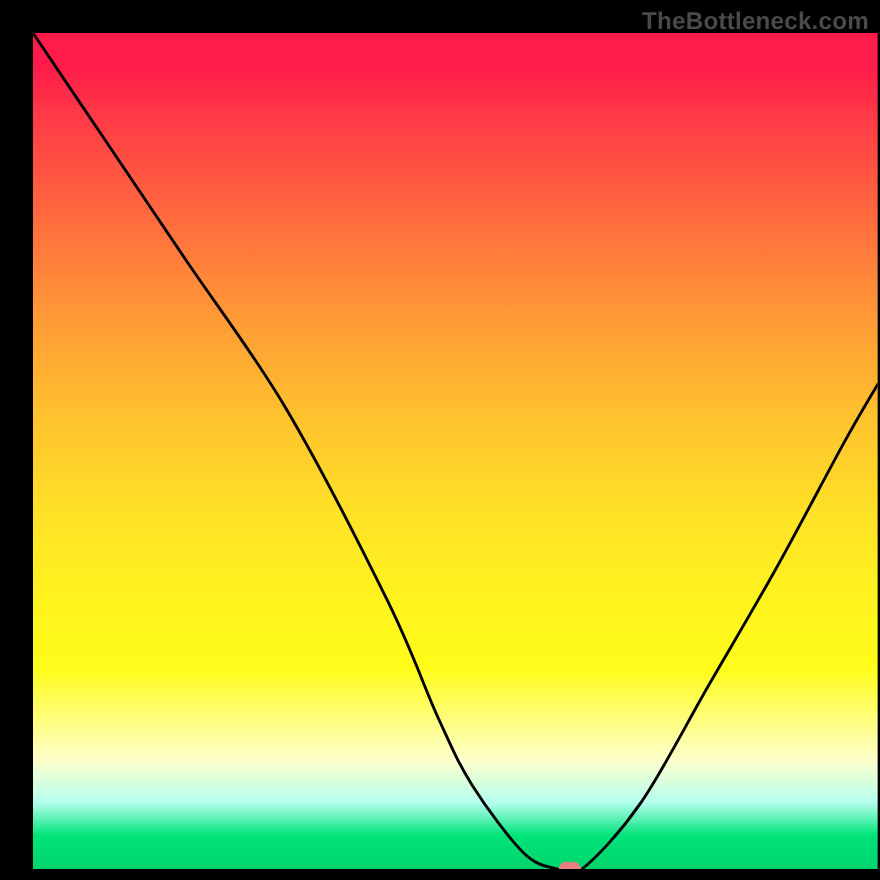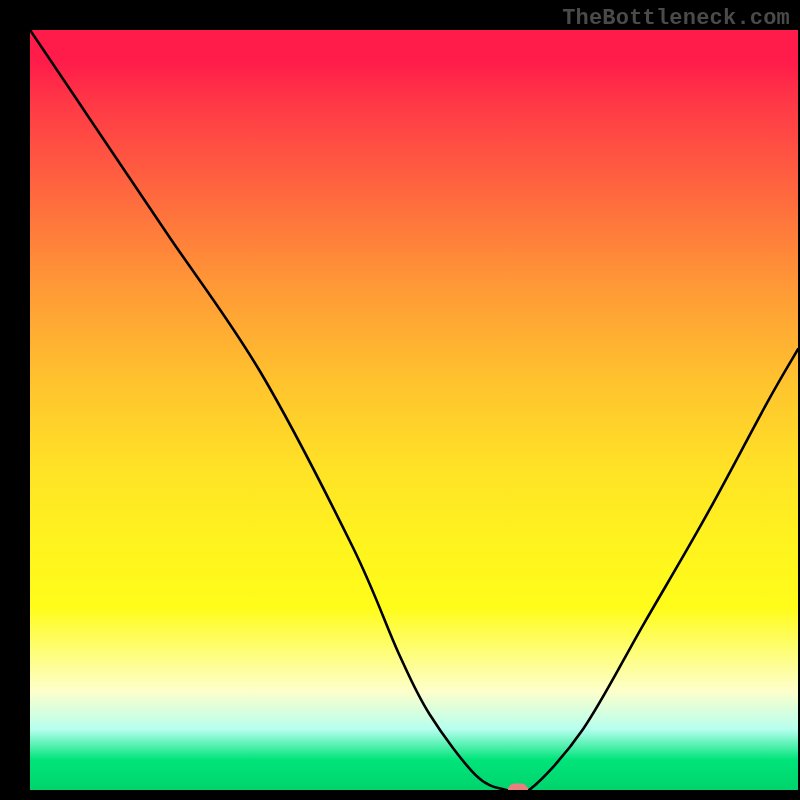--- a/index.html
+++ b/index.html
@@ -9,21 +9,20 @@
     height: 800px;
     background: #000;
     overflow: hidden;
     font-family: Arial, Helvetica, sans-serif;
   }
   .frame {
     position: relative;
     width: 800px;
     height: 800px;
     background: #000;
-    font-family: Liberation Mono, monospace;
   }
   .watermark {
     position: absolute;
     top: 6px;
     right: 10px;
     color: #4a4a4a;
     font-size: 22px;
     font-weight: 600;
     letter-spacing: 0.2px;
     z-index: 5;

